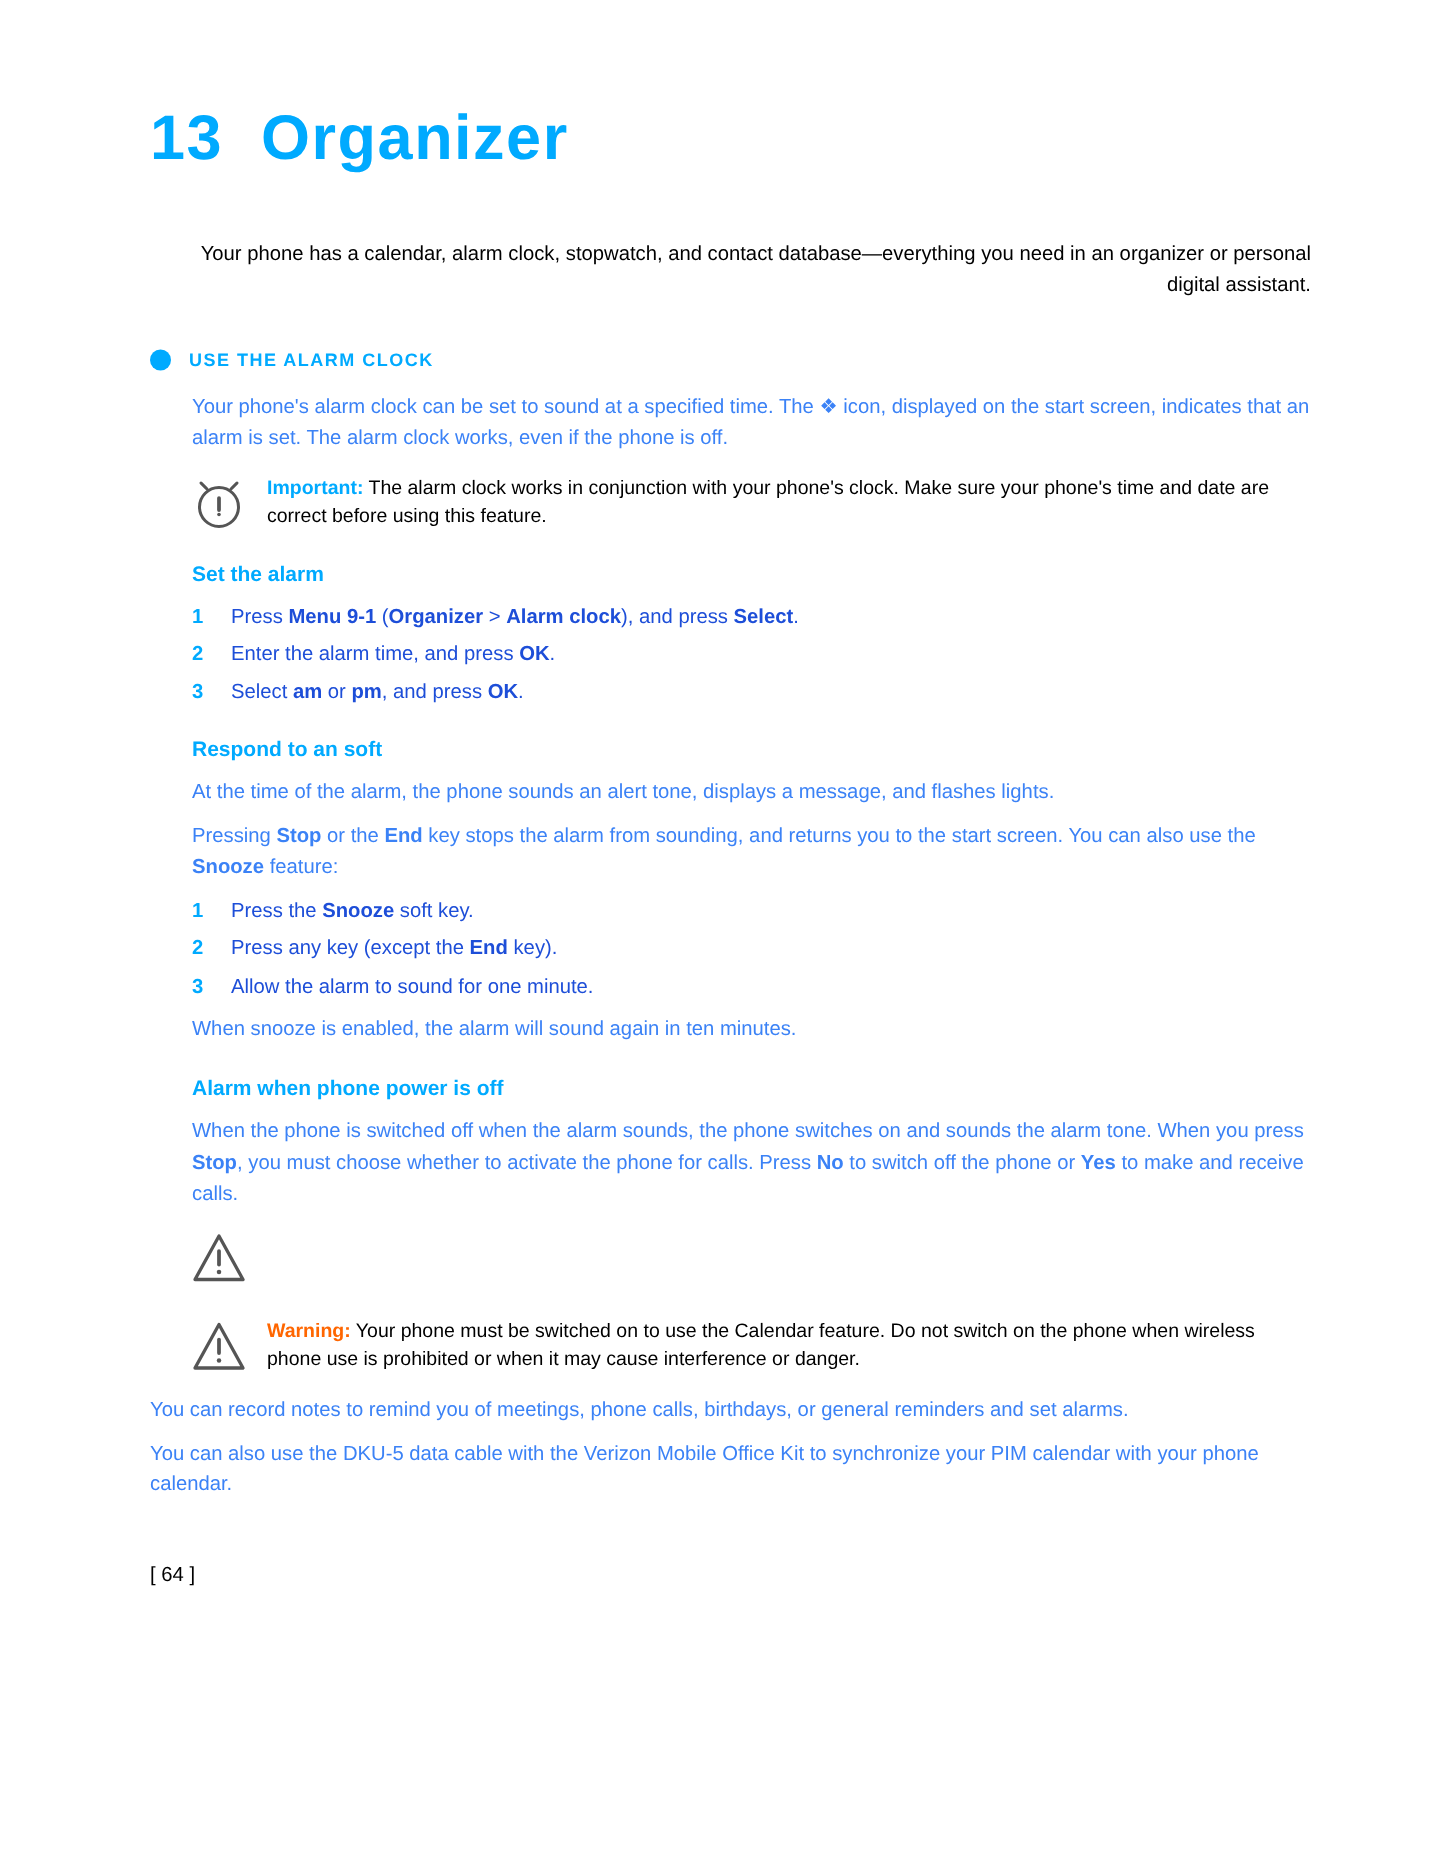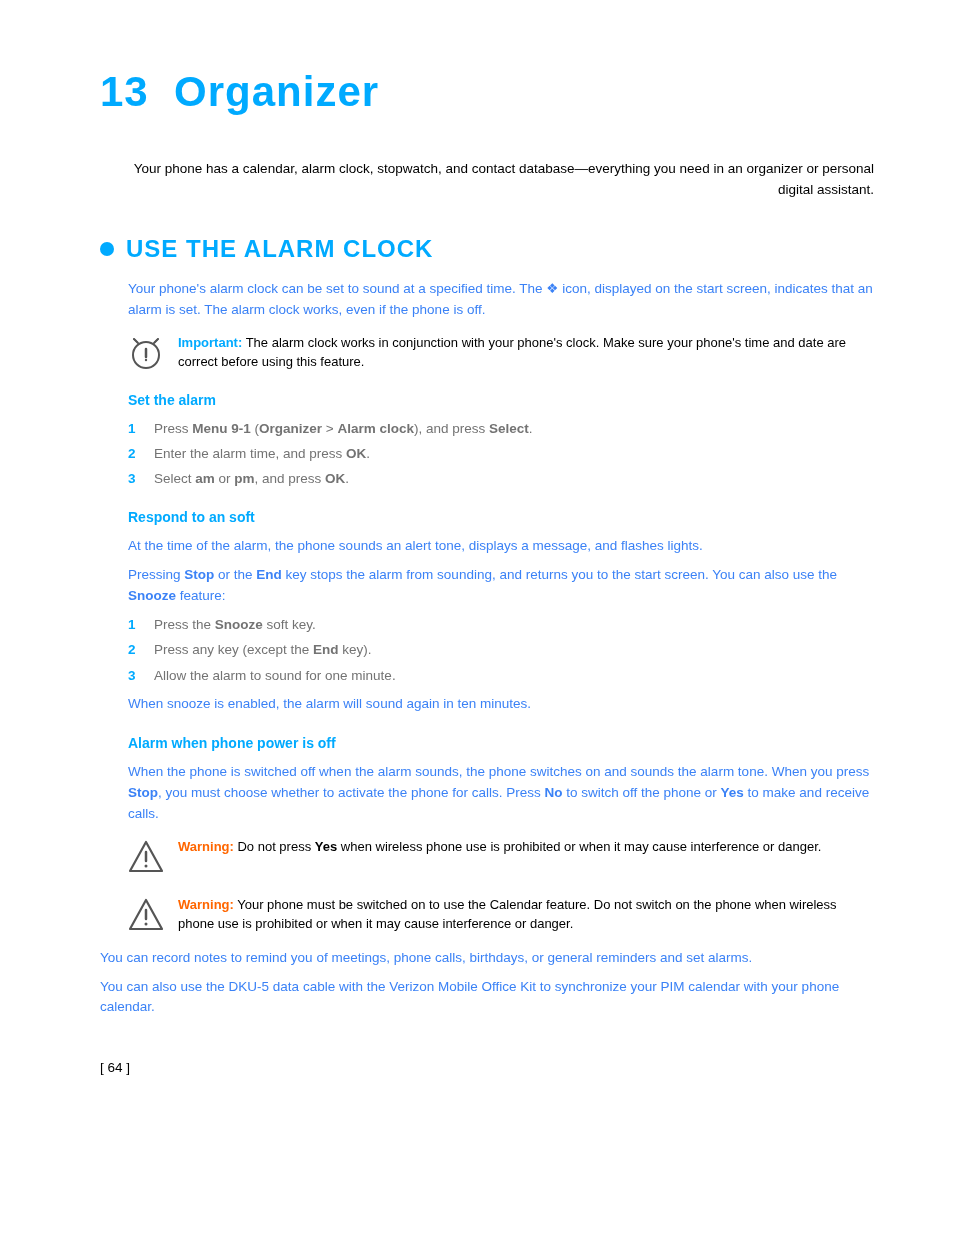--- a/index.html
+++ b/index.html
@@ -37,21 +37,21 @@
     }
     .bullet-dot {
       width: 14px;
       height: 14px;
       background: #00aaff;
       border-radius: 50%;
       margin-right: 12px;
       flex-shrink: 0;
     }
     .section-heading-text {
-      font-size: 24px;
+      font-size: 12px;
       font-weight: bold;
       color: #00aaff;
       letter-spacing: 1px;
       text-transform: uppercase;
     }
 
     .sub-heading {
       font-size: 14px;
       font-weight: bold;
       color: #00aaff;
@@ -61,21 +61,21 @@
 
     .body-text {
       font-size: 13.5px;
       color: #3b82f6;
       margin-bottom: 8px;
       line-height: 1.55;
     }
 
     .notice-box {
       display: flex;
-      align-items: flex-start;
+      align-items: flex-end;
       margin: 12px 0 14px 0;
     }
     .notice-icon {
       width: 36px;
       height: 36px;
       flex-shrink: 0;
       margin-right: 14px;
       margin-top: 2px;
     }
     .notice-icon svg {
@@ -107,21 +107,21 @@
     .step-num {
       color: #00aaff;
       font-weight: bold;
       font-size: 13.5px;
       min-width: 20px;
       margin-right: 6px;
       flex-shrink: 0;
     }
     .step-text {
       font-size: 13.5px;
-      color: #737373;
+      color: #1d4ed8;
       line-height: 1.5;
       text-align: right;
     }
     .step-text b {
       font-weight: bold;
     }
 
     .page-num-container {
       text-align: left;
       margin-top: 40px;
@@ -217,24 +217,20 @@
     <p class="body-text">When the phone is switched off when the alarm sounds, the phone switches on and sounds the alarm tone. When you press <b>Stop</b>, you must choose whether to activate the phone for calls. Press <b>No</b> to switch off the phone or <b>Yes</b> to make and receive calls.</p>
 
     <div class="notice-box">
       <div class="notice-icon">
         <svg viewBox="0 0 36 36" xmlns="http://www.w3.org/2000/svg">
           <polygon points="18,3 34,32 2,32" fill="none" stroke="#555" stroke-width="2.2" stroke-linejoin="round"></polygon>
           <line x1="18" y1="13" x2="18" y2="22" stroke="#555" stroke-width="2.5" stroke-linecap="round"></line>
           <circle cx="18" cy="27" r="1.5" fill="#555"></circle>
         </svg>
       </div>
-      <p class="notice-text">
-        <span class="notice-label-warning">Warning:</span>
-        Do not press <b>Yes</b> when wireless phone use is prohibited or when it may cause interference or danger.
-      </p>
     </div>
   </div>
 </div>
 
 <div class="section-block" style="margin-top: 20px;">
 
   <div class="notice-box indent">
     <div class="notice-icon">
       <svg viewBox="0 0 36 36" xmlns="http://www.w3.org/2000/svg">
         <polygon points="18,3 34,32 2,32" fill="none" stroke="#555" stroke-width="2.2" stroke-linejoin="round"></polygon>

